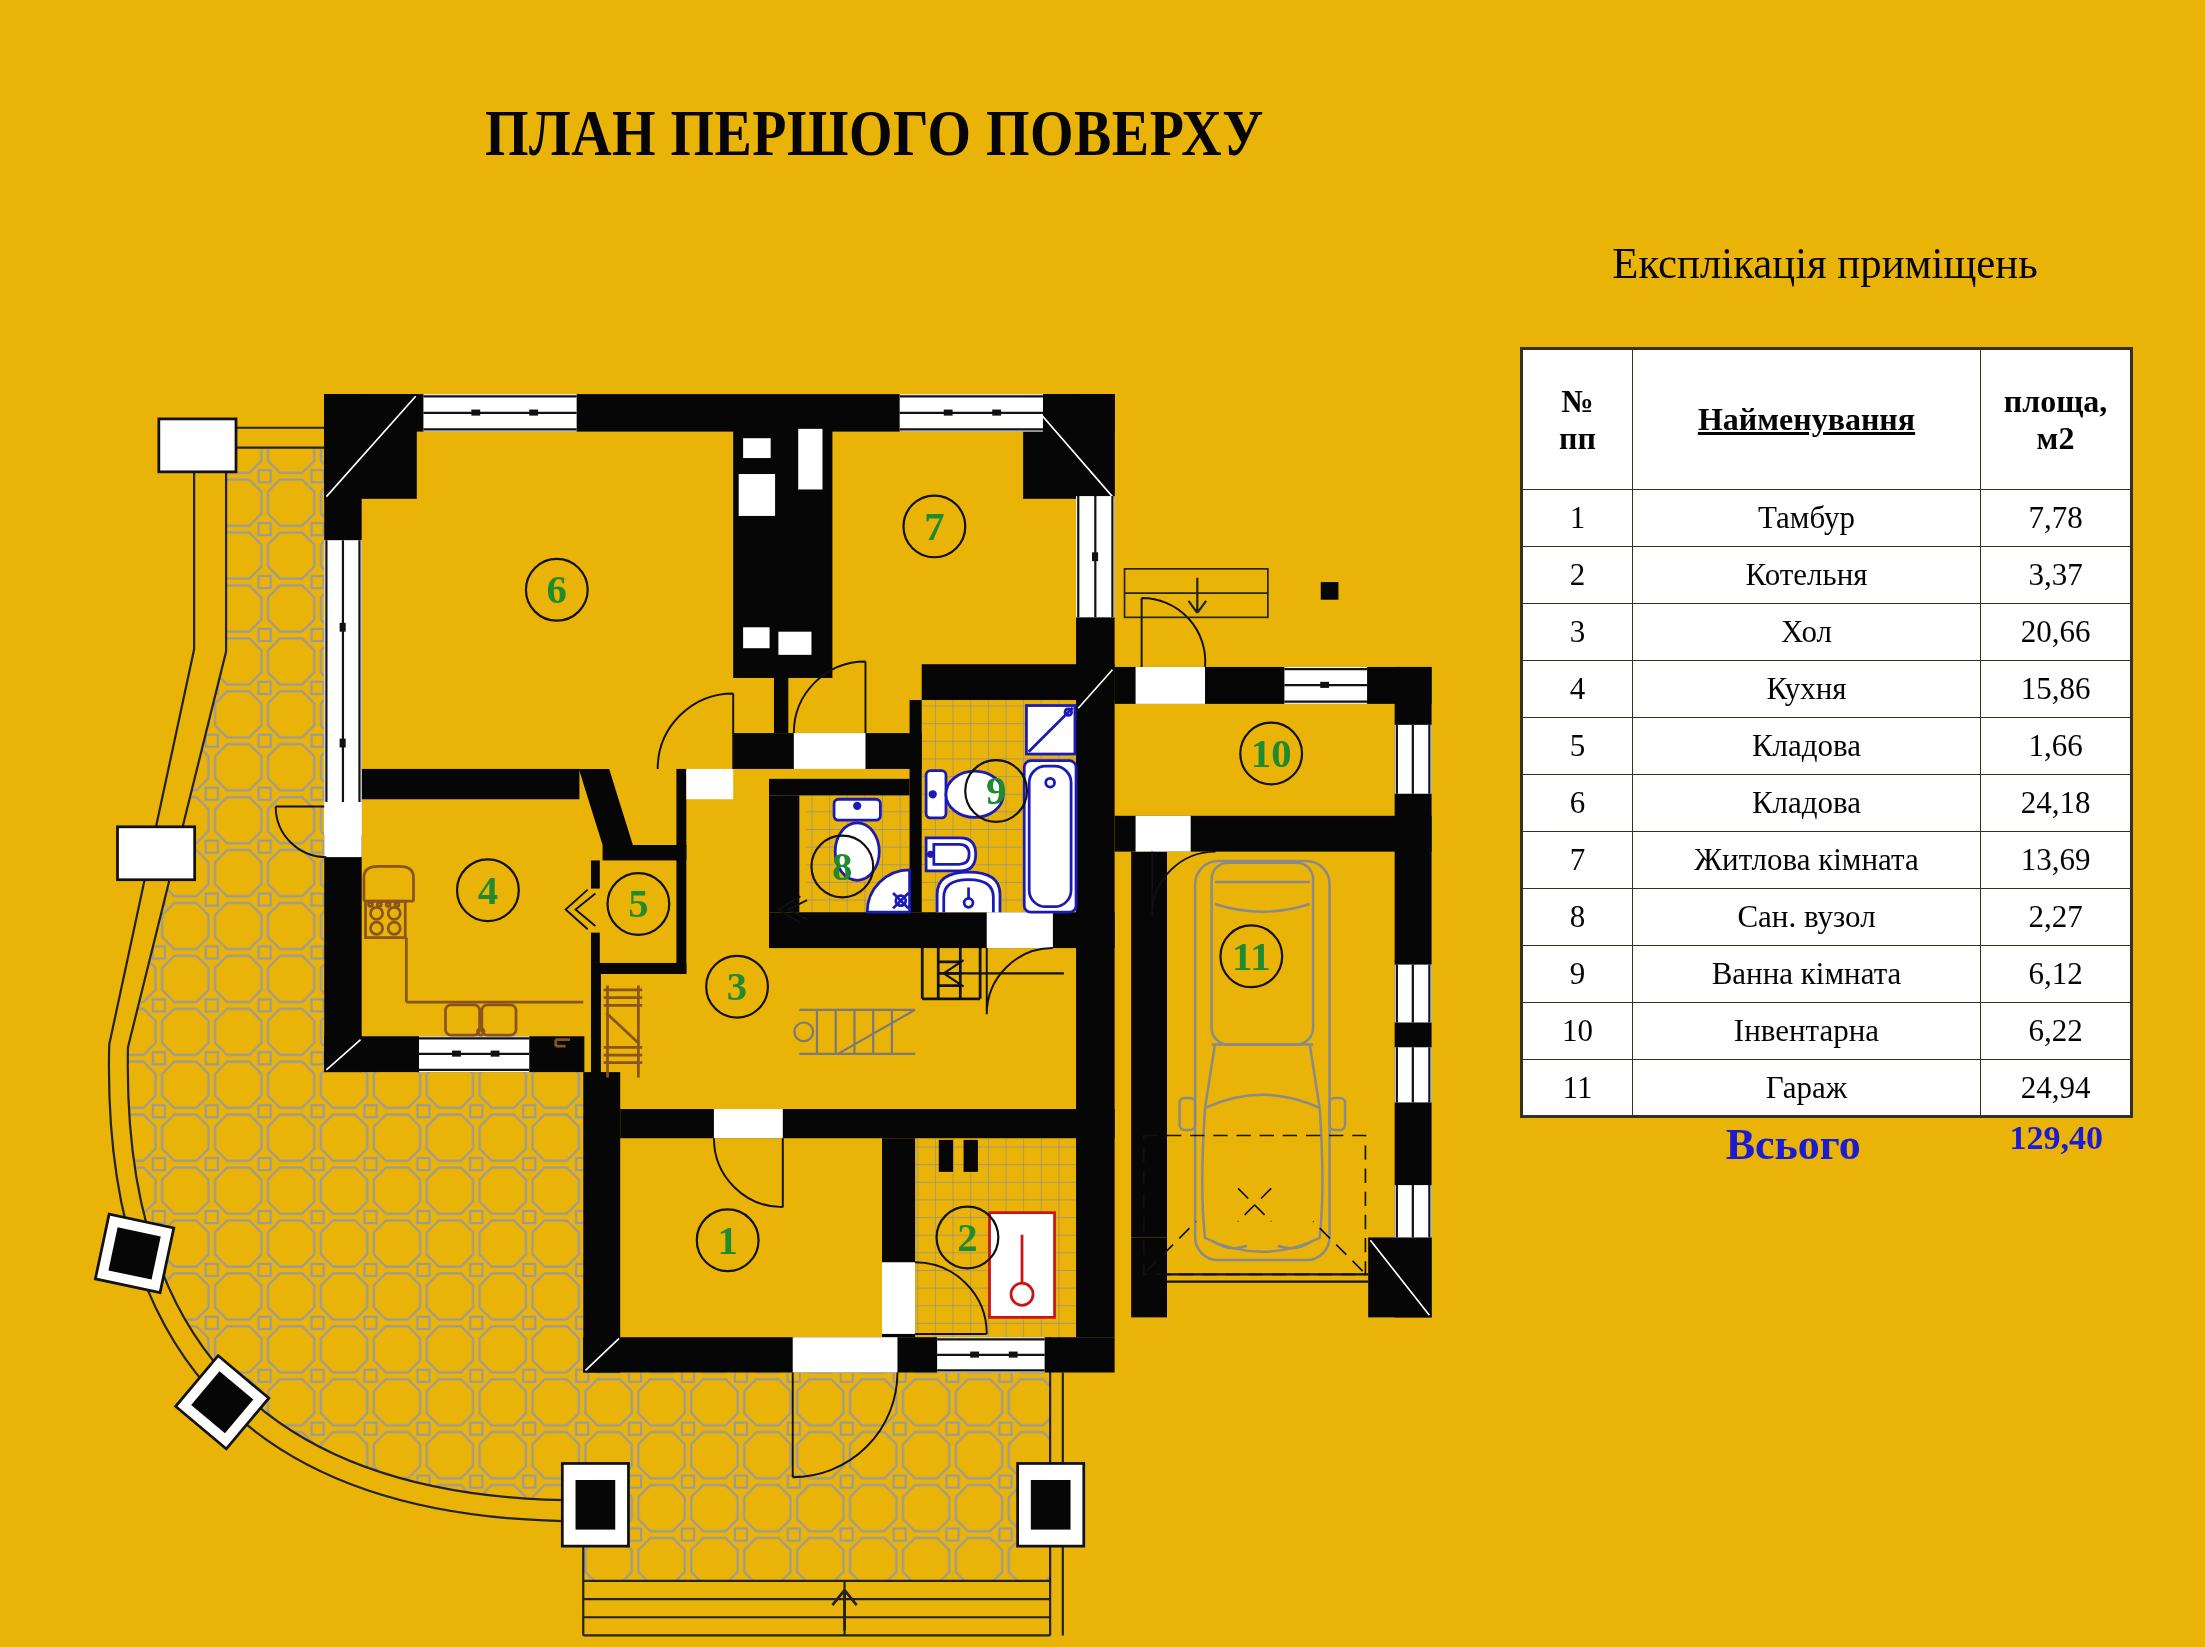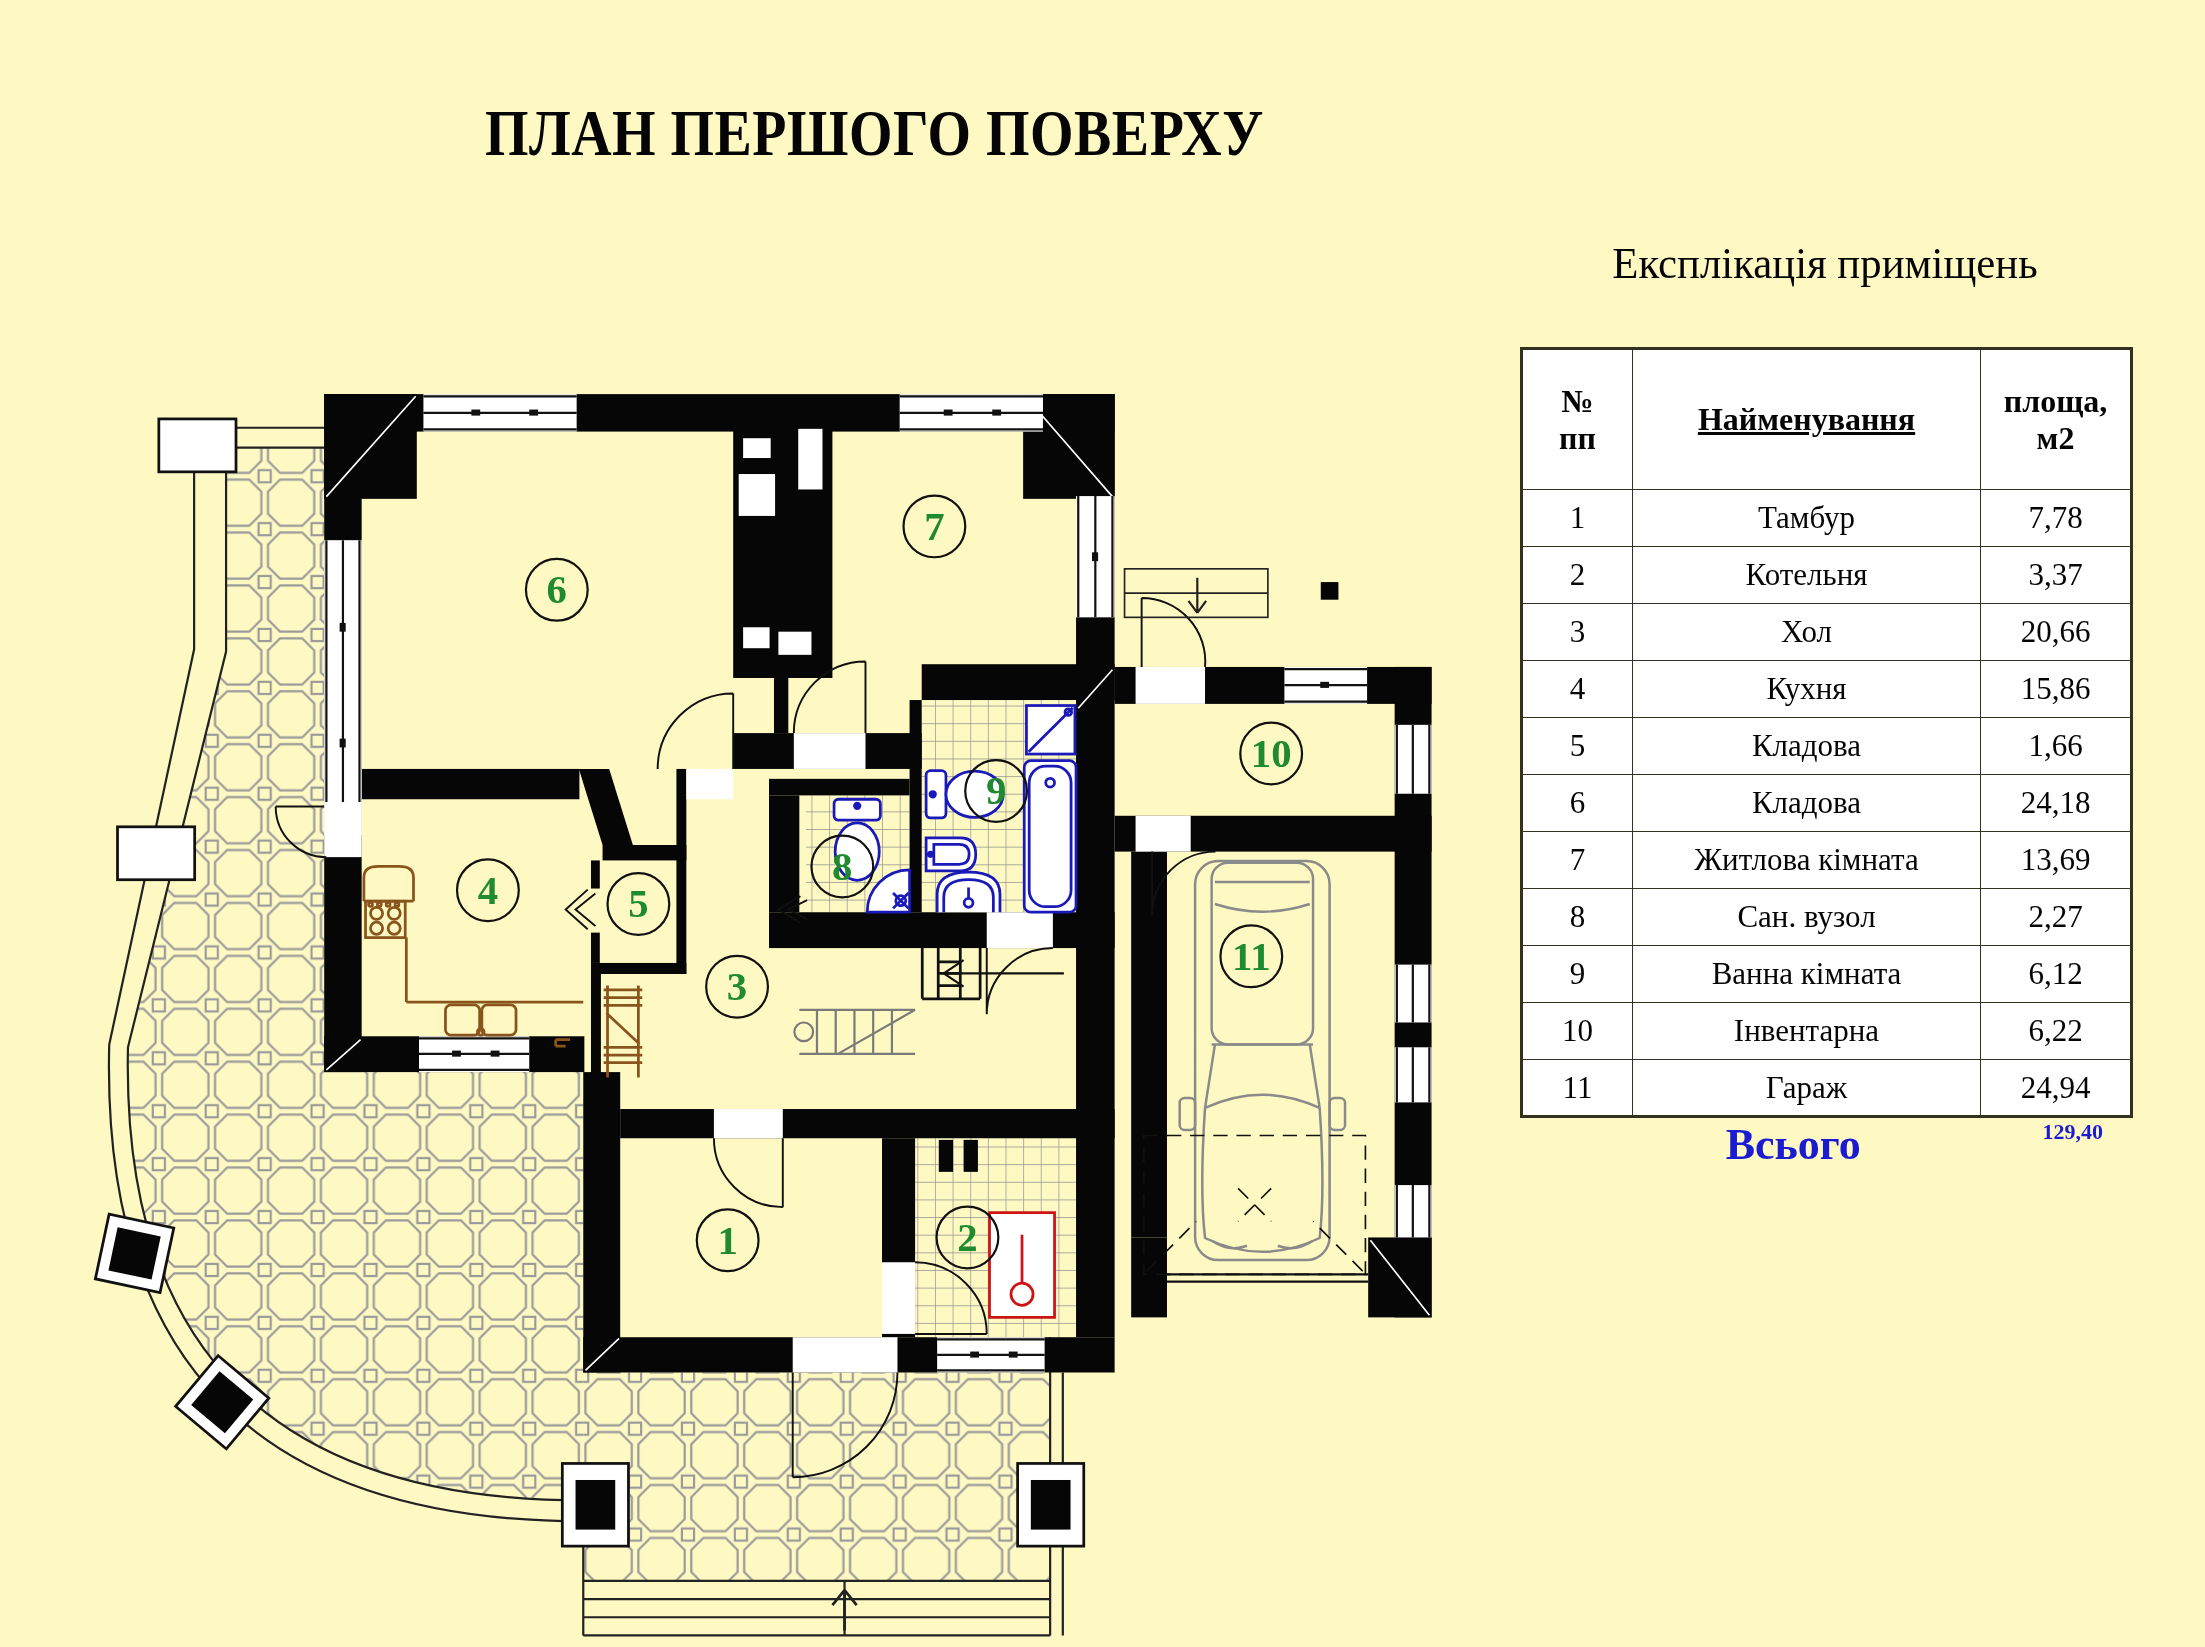--- a/index.html
+++ b/index.html
@@ -1,34 +1,34 @@
 <!DOCTYPE html>
 <html style="font-size:8.8px"><head>
 <meta charset="utf-8">
 <style>
   html,body{margin:0;padding:0;background:#fff;width:2205px;height:1647px;overflow:hidden;
     font-family:"Liberation Serif","DejaVu Serif",serif;}
-  #page{position:relative;width:2205px;height:1647px;background:#fef9c3;}
+  #page{position:relative;width:2205px;height:1647px;background:#eab308;}
   #plan-svg{position:absolute;left:0;top:0;width:2205px;height:1647px;}
   .page-title{position:absolute;left:485px;top:96px;font-size:65px;font-weight:bold;color:#050505;
     letter-spacing:0.6px;transform:scaleX(0.86);transform-origin:left center;white-space:nowrap;}
   .expl-title{position:absolute;left:1522px;top:237px;width:606px;text-align:center;font-size:45px;
     color:#050505;transform:scaleX(0.95);transform-origin:center;white-space:nowrap;}
   .expl-table{position:absolute;left:1520px;top:347px;border-collapse:collapse;table-layout:fixed;
     background:#fff;}
   .expl-table th,.expl-table td{border:1.7px solid #32321e;text-align:center;vertical-align:middle;
     font-size:31px;color:#050505;padding:0;}
   .expl-table th{font-weight:bold;font-size:32px;line-height:1.15;}
   .expl-table{border:3.9px solid #32321e;}
   .col-num{width:109px;} .col-name{width:347px;text-decoration:underline;} .col-area{width:149px;}
   .hdr-row{height:141px;}
   .expl-table tbody tr{height:57px;}
   .total-row{position:absolute;left:1520px;top:1119px;width:605px;height:66px;}
   .total-label{position:absolute;left:34%;top:0;font-size:44px;font-weight:bold;}
-  .total-value{position:absolute;right:22px;top:0;font-size:22px;font-weight:bold;}
+  .total-value{position:absolute;right:22px;top:0;font-size:34px;font-weight:bold;}
 </style>
 </head>
 <body>
 
 <div id="page">
 
   <div class="page-title">ПЛАН ПЕРШОГО ПОВЕРХУ</div>
 
   <svg id="plan-svg" viewBox="0 0 4000 2988">
     <defs>

